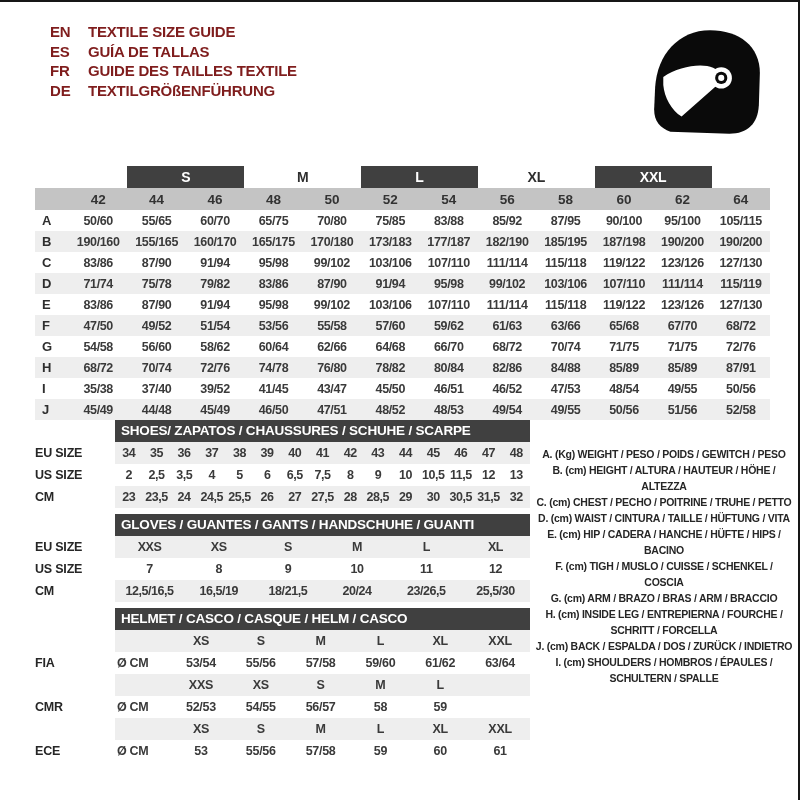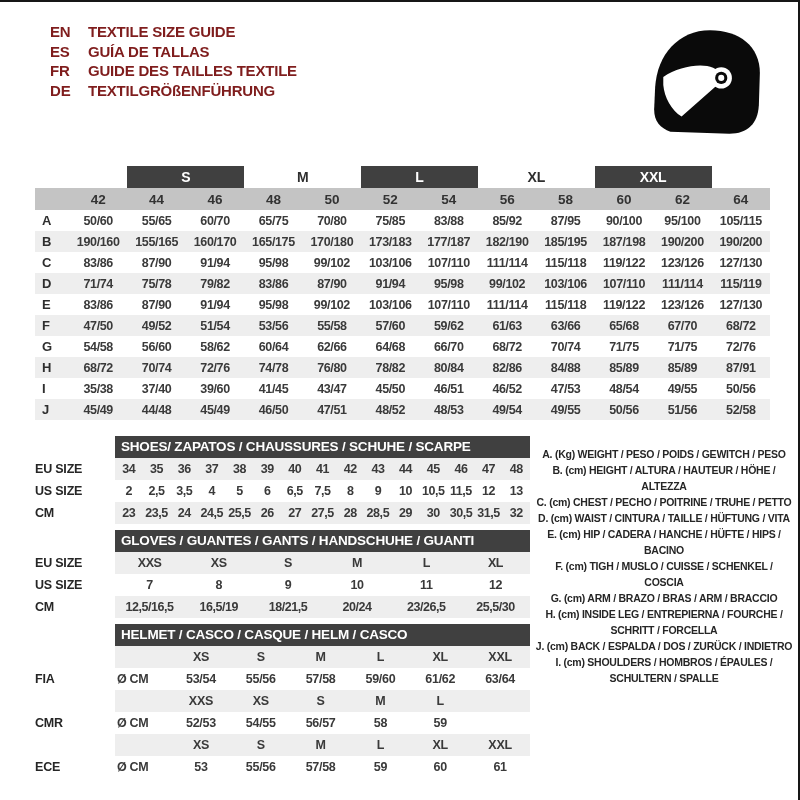--- a/index.html
+++ b/index.html
@@ -27,28 +27,28 @@
   .size-band{display:flex;height:22px;background:#c4c4c4;align-items:center;font-weight:bold;font-size:13.5px;color:#333333;}
   .size-band .corner{width:34px;}
   .band-values{flex:1;display:flex;}
   .cell{flex:1;text-align:center;white-space:nowrap;}
   .t-row{display:flex;height:21px;align-items:center;font-weight:bold;font-size:12.5px;letter-spacing:-0.35px;color:#3a3a3a;}
   .t-row.alt{background:#eeeeee;}
   .row-label{width:34px;padding-left:7px;box-sizing:border-box;font-size:13px;color:#2e2e2e;letter-spacing:0;}
   .row-values{flex:1;display:flex;}
 
   
-  .lower-left{position:absolute;left:35px;top:434px;width:495px;}
+  .lower-left{position:absolute;left:35px;top:418px;width:495px;}
   .sub-table{margin:0 0 6px 0;}
   .sub-header{height:22px;margin-left:80px;background:#404040;color:#ffffff;font-weight:bold;
               font-size:13.5px;line-height:22px;padding-left:6px;box-sizing:border-box;letter-spacing:-0.2px;white-space:nowrap;}
   .s-row{display:flex;height:22px;font-weight:bold;}
   .s-label{width:80px;font-size:12.5px;color:#262626;line-height:22px;letter-spacing:-0.2px;}
   .s-values{flex:1;display:flex;align-items:center;font-size:12.5px;letter-spacing:-0.45px;color:#3a3a3a;}
-  .s-values.gray{background:#eeeeee;}
+  .s-values.gray{background:#eeeeee;justify-content:flex-end;}
   .h-values{flex:1;display:flex;align-items:center;font-size:12.5px;letter-spacing:-0.3px;color:#3a3a3a;}
   .h-values.gray{background:#eeeeee;}
   .h-prefix{width:56px;padding-left:2px;box-sizing:border-box;white-space:nowrap;}
   .h-cells{flex:1;display:flex;}
 
   
   .legend{position:absolute;left:535px;top:444px;width:258px;text-align:center;}
   .legend-item{font-weight:bold;font-size:10.5px;line-height:16px;color:#262626;letter-spacing:-0.25px;}
 </style>
 </head>
@@ -244,21 +244,21 @@
           <span class="cell">85/89</span>
           <span class="cell">85/89</span>
           <span class="cell">87/91</span>
         </div>
     </div>
     <div class="t-row">
       <span class="row-label">I</span>
       <div class="row-values">
           <span class="cell">35/38</span>
           <span class="cell">37/40</span>
-          <span class="cell">39/60</span>
+          <span class="cell">39/52</span>
           <span class="cell">41/45</span>
           <span class="cell">43/47</span>
           <span class="cell">45/50</span>
           <span class="cell">46/51</span>
           <span class="cell">46/52</span>
           <span class="cell">47/53</span>
           <span class="cell">48/54</span>
           <span class="cell">49/55</span>
           <span class="cell">50/56</span>
         </div>

